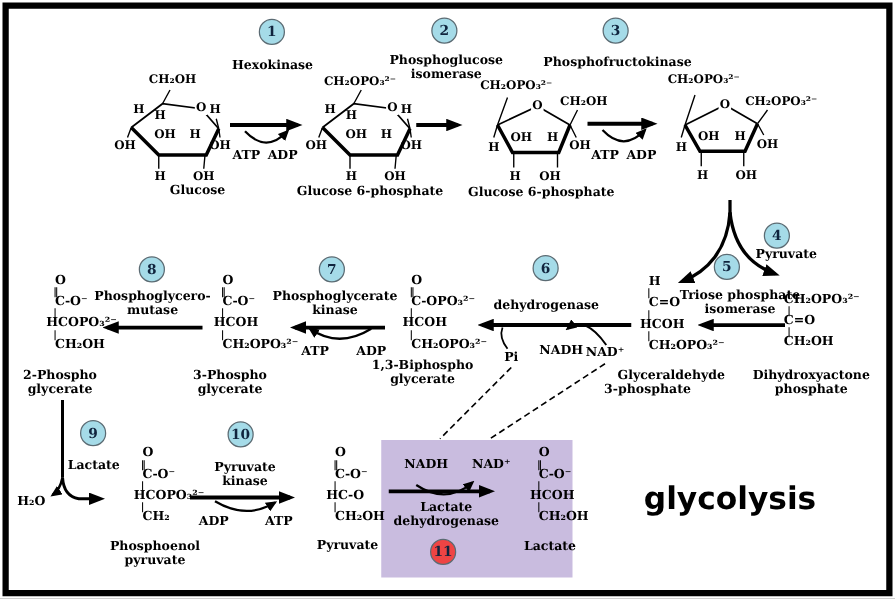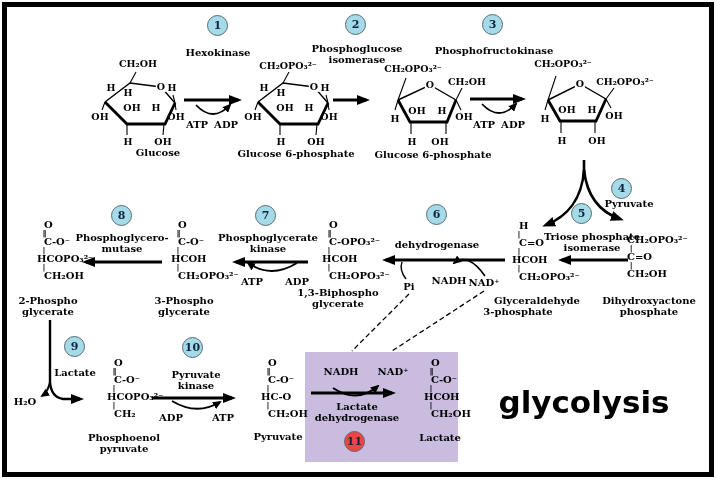--- a/index.html
+++ b/index.html
@@ -14,21 +14,21 @@
     white-space:nowrap;line-height:11px;z-index:5;}
   .atom{position:absolute;transform:translate(-50%,-50%);font-size:9.5px;font-weight:bold;
     white-space:nowrap;z-index:5;line-height:10px;}
   .atom.bgw{background:#fff;padding:0 1px;}
   .chain{position:absolute;font-size:10px;font-weight:bold;white-space:pre;line-height:12px;z-index:5;}
   .chain .bond{line-height:5px;font-size:8px;}
   .cof{position:absolute;transform:translateX(-50%);font-size:10px;font-weight:bold;white-space:nowrap;z-index:5;}
   .pair{position:absolute;transform:translateX(-50%);display:flex;gap:6px;font-size:10px;
     font-weight:bold;z-index:5;}
   #glyc{position:absolute;left:584px;top:384px;transform:translateX(-50%);
-    font-family:"DejaVu Sans","Liberation Sans",sans-serif;font-weight:bold;font-size:31px;z-index:5;}
+    font-family:"DejaVu Sans","Liberation Sans",sans-serif;font-weight:bold;font-size:25px;z-index:5;}
 </style>
 </head>
 <body>
 
 <div id="canvas">
   <div class="frame"></div>
 
   <svg id="art" width="716" height="479" viewBox="0 0 716 479">
     <defs>
       <marker id="ah" viewBox="0 0 13 10" refX="9" refY="5" markerWidth="13" markerHeight="10" orient="auto" markerUnits="userSpaceOnUse">

